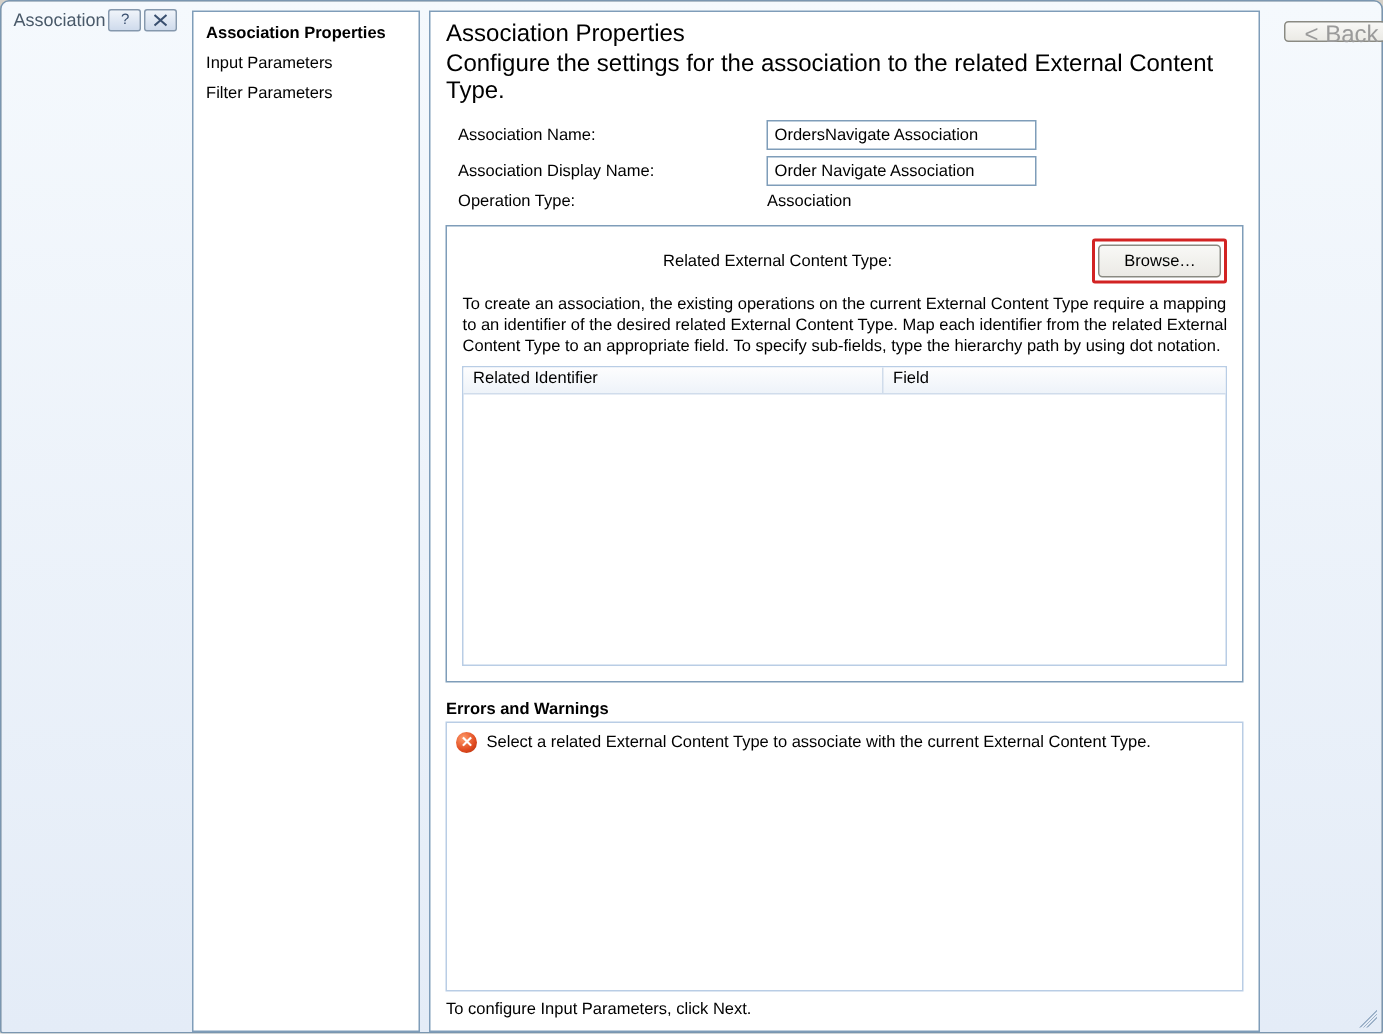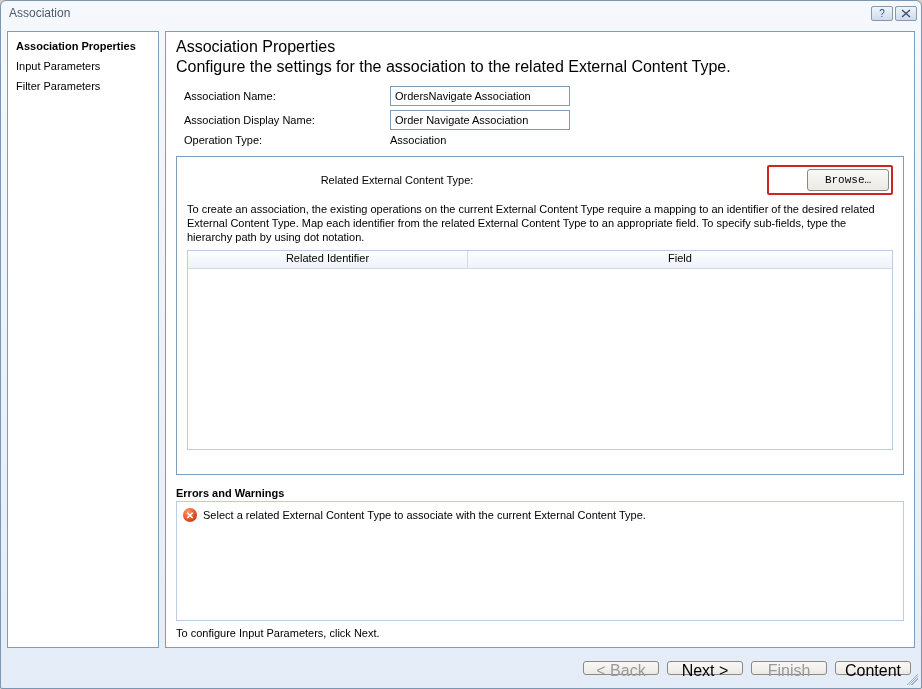--- a/index.html
+++ b/index.html
@@ -11,21 +11,21 @@
   height: 689px;
   overflow: hidden;
 }
 .window {
   width: 922px;
   height: 689px;
   background: linear-gradient(to bottom, #f5f9fd 0%, #e4ecf7 100%);
   border: 1px solid #7a96b0;
   border-radius: 6px 6px 2px 2px;
   display: flex;
-  flex-direction: column;
+  flex-direction: row;
 }
 .titlebar {
   height: 24px;
   display: flex;
   align-items: center;
   padding: 0 4px 0 8px;
   color: #4a5a6a;
   font-size: 12px;
 }
 .titlebar-spacer { flex: 1; }
@@ -101,43 +101,42 @@
   padding: 1px 4px;
   font-family: inherit;
   font-size: 11px;
 }
 .form-static {
   font-size: 11px;
 }
 .panel {
   border: 1px solid #7f9db9;
   margin-top: 8px;
-  padding: 8px 10px 24px 10px;
+  padding: 8px 10px 10px 10px;
   display: flex;
   flex-direction: column;
 }
 .panel-top {
   display: flex;
   align-items: center;
   margin-bottom: 8px;
 }
 .panel-top-label {
   width: 420px;
   text-align: center;
 }
 .browse-btn {
   width: 82px;
   height: 22px;
   background: linear-gradient(to bottom, #f8f8f6 0%, #ebeae5 100%);
   border: 1px solid #8a8a82;
   border-radius: 3px;
-  font-family: Liberation Mono, monospace;
+  font-family: Liberation Sans, sans-serif;
   font-size: 11px;
   cursor: default;
-  margin-left: 36px;
 }
 .browse-highlight {
   border: 2px solid #d22323;
   display: inline-block;
   padding: 2px;
   border-radius: 2px;
 }
 .panel-desc {
   font-size: 11px;
   color: #000;
@@ -154,21 +153,20 @@
 .grid-header {
   display: flex;
   height: 18px;
   background: linear-gradient(to bottom, #fdfdfe 0%, #eef3f9 100%);
   border-bottom: 1px solid #d0dceb;
   font-size: 11px;
 }
 .grid-col {
   padding: 1px 6px;
   border-right: 1px solid #d0dceb;
-  text-align: center;
 }
 .grid-col.col1 { width: 280px; }
 .grid-col.col2 { flex: 1; border-right: none; }
 .grid-body { flex: 1; }
 .errors-heading {
   font-weight: bold;
   font-size: 11px;
   margin-top: 12px;
   margin-bottom: 2px;
 }

